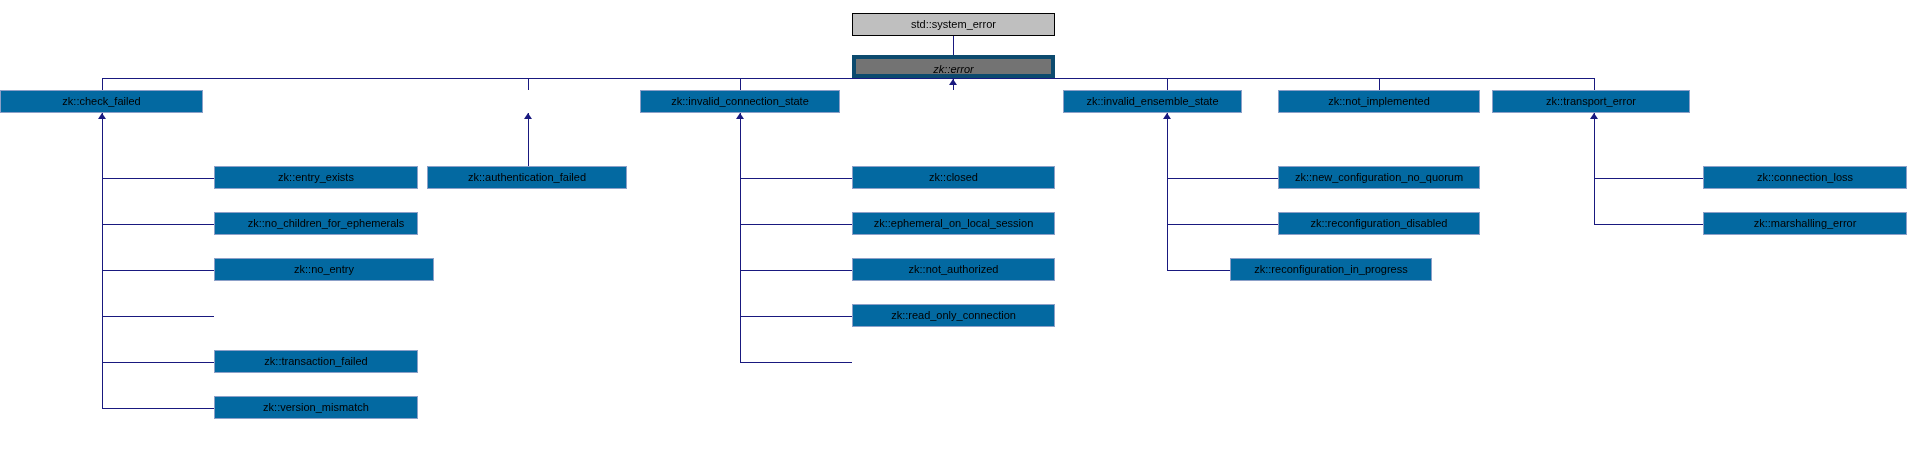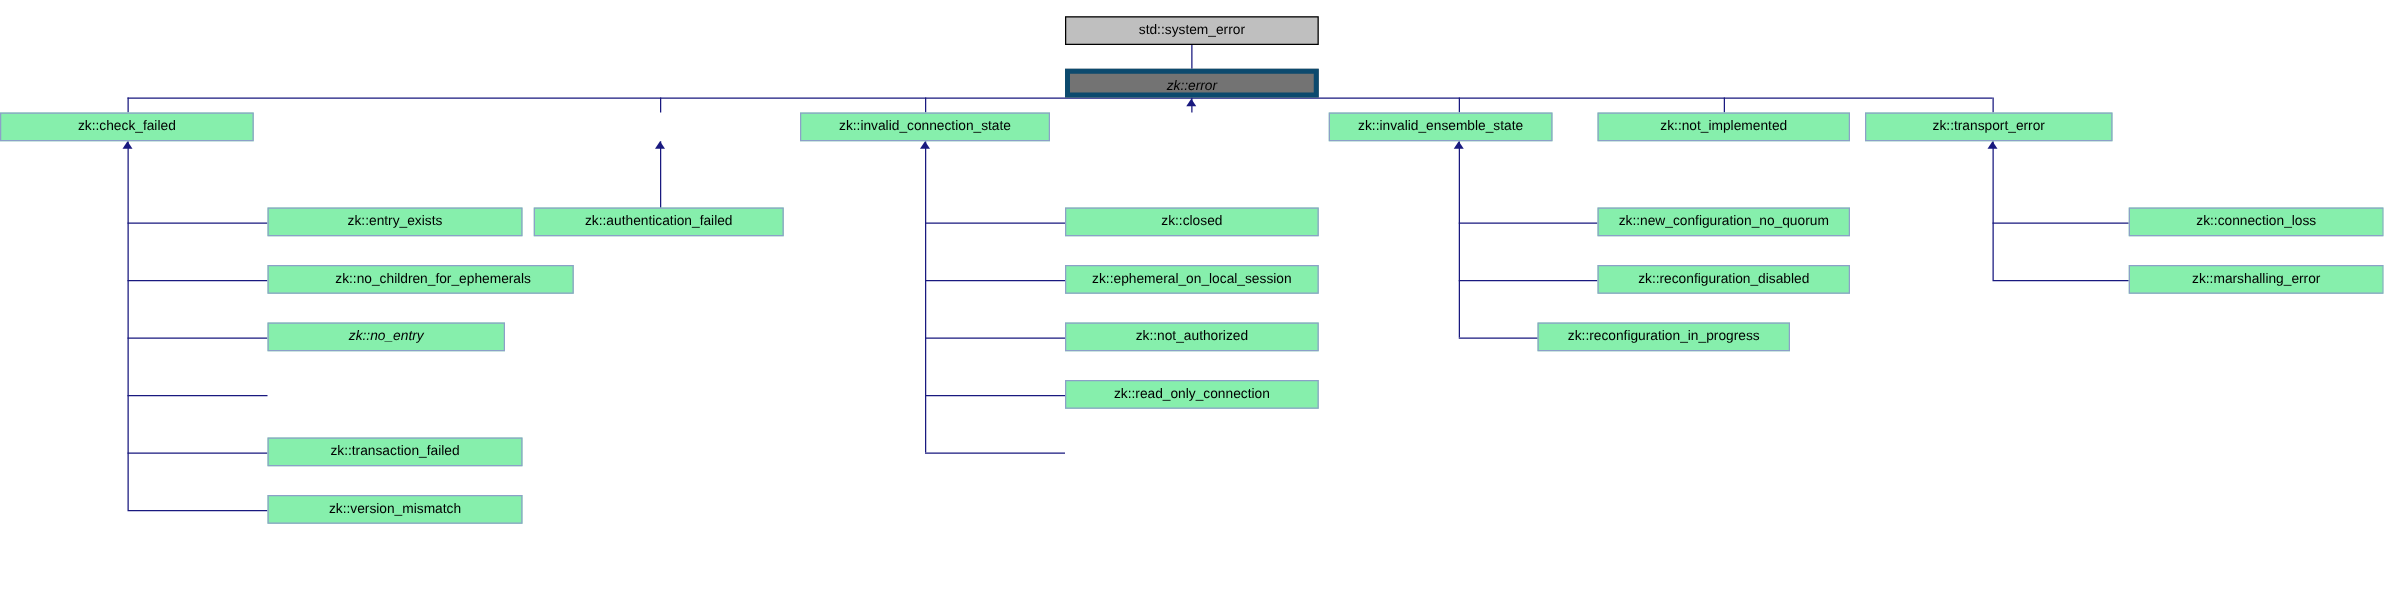--- a/index.html
+++ b/index.html
@@ -25,21 +25,21 @@
   .node.root{
     background:#bfbfbf;
     border:1px solid #000000;
   }
   .node.base{
     background:#737373;
     border:4px solid #0c4a6e;
     font-style:italic;
   }
   .node.derived{
-    background:#86efac;
+    background:#0369a1;
     border:1px solid #8ca0c8;
     text-align:center;
   }
   .edge-v{
     position:absolute;
     width:1px;
     background:#19197f;
   }
   .edge-h{
     position:absolute;
@@ -96,22 +96,22 @@
     <div class="edge-h" style="left: 1594px; top: 178px; width: 109px;"></div>
     <div class="edge-h" style="left: 1594px; top: 224px; width: 109px;"></div>
     <div class="node root" style="left: 852px; top: 0px; width: 203px; margin-top: 13px;">std::system_error</div>
     <div class="node base" style="left: 852px; top: 55px; width: 203px;">zk::error</div>
     <div class="node derived" style="left: 0px; top: 90px; width: 203px;">zk::check_failed</div>
     <div class="node derived" style="left: 640px; top: 90px; width: 200px;">zk::invalid_connection_state</div>
     <div class="node derived" style="left: 1063px; top: 90px; width: 179px;">zk::invalid_ensemble_state</div>
     <div class="node derived" style="left: 1278px; top: 90px; width: 202px;">zk::not_implemented</div>
     <div class="node derived" style="left: 1492px; top: 90px; width: 198px;">zk::transport_error</div>
     <div class="node derived" style="left: 214px; top: 166px; width: 204px;">zk::entry_exists</div>
-    <div class="node derived" style="left: 214px; top: 212px; width: 245px; padding-left: 20px;">zk::no_children_for_ephemerals</div>
-    <div class="node derived" style="left: 214px; top: 258px; width: 190px; font-style: italic;">zk::no_entry</div>
+    <div class="node derived" style="left: 214px; top: 212px; width: 204px; padding-left: 20px;">zk::no_children_for_ephemerals</div>
+    <div class="node derived" style="left: 214px; top: 258px; width: 220px;">zk::no_entry</div>
     <div class="node derived" style="left: 214px; top: 350px; width: 204px;">zk::transaction_failed</div>
     <div class="node derived" style="left: 214px; top: 396px; width: 204px;">zk::version_mismatch</div>
     <div class="node derived" style="left: 427px; top: 166px; width: 200px;">zk::authentication_failed</div>
     <div class="node derived" style="left: 852px; top: 166px; width: 203px;">zk::closed</div>
     <div class="node derived" style="left: 852px; top: 212px; width: 203px;">zk::ephemeral_on_local_session</div>
     <div class="node derived" style="left: 852px; top: 258px; width: 203px;">zk::not_authorized</div>
     <div class="node derived" style="left: 852px; top: 304px; width: 203px;">zk::read_only_connection</div>
     <div class="node derived" style="left: 1278px; top: 166px; width: 202px;">zk::new_configuration_no_quorum</div>
     <div class="node derived" style="left: 1278px; top: 212px; width: 202px;">zk::reconfiguration_disabled</div>
     <div class="node derived" style="left: 1230px; top: 258px; width: 202px;">zk::reconfiguration_in_progress</div>

